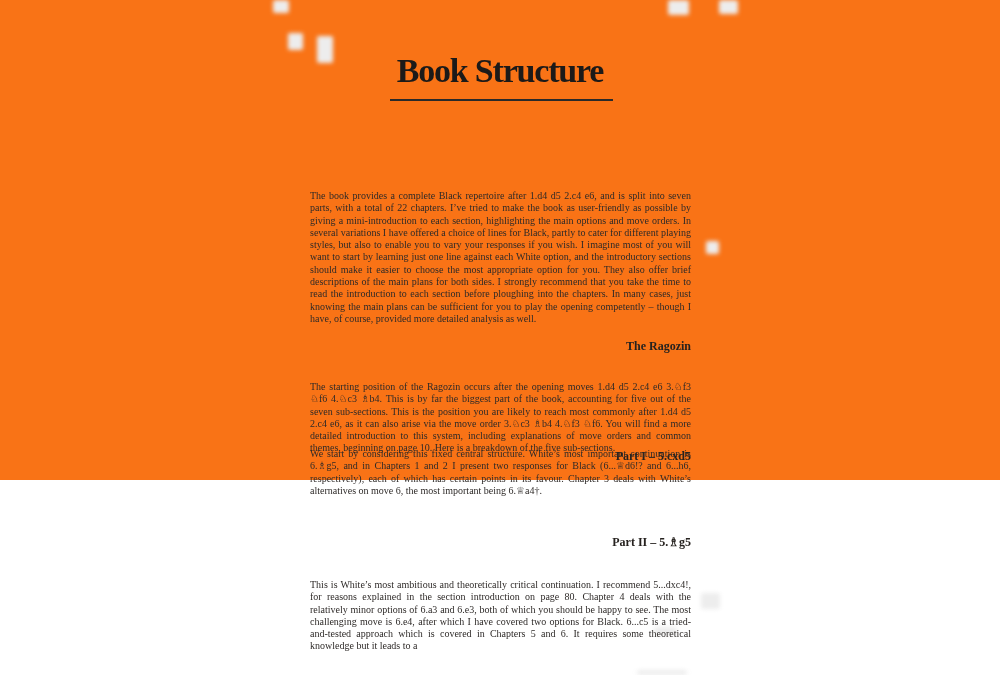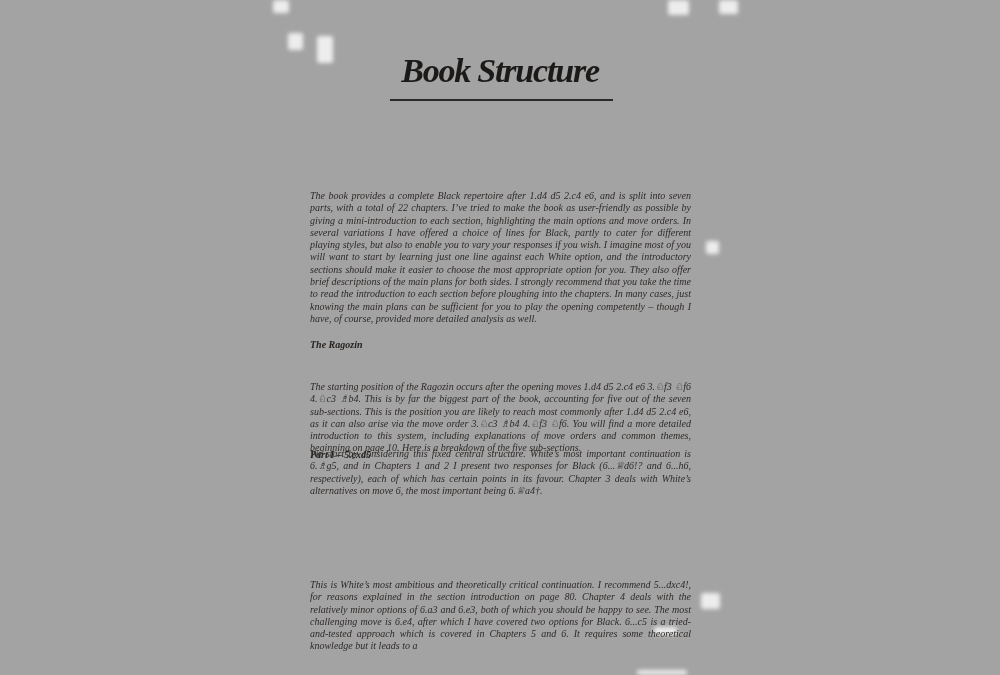--- a/index.html
+++ b/index.html
@@ -2,23 +2,22 @@
 <html><head>
 <meta charset="utf-8">
 <style>
   * { margin: 0; padding: 0; box-sizing: border-box; }
   html, body { width: 1000px; height: 675px; background: #ffffff; overflow: hidden; }
   body { font-family: "Liberation Serif", "DejaVu Serif", serif; }
 
   .page {
     position: relative;
     width: 1000px;
-    height: 675px;
-    background: #a3a3a3;
-    font-style: italic;
+    height: 480px;
+    background: #f97316;
   }
 
   .page-title {
     position: absolute;
     top: 52px;
     left: 0;
     width: 1000px;
     text-align: center;
     font-size: 34px;
     font-weight: bold;
@@ -43,22 +42,22 @@
     font-size: 10px;
     line-height: 12.3px;
     color: #2e2a28;
     text-align: justify;
   }
 
   .section-heading {
     position: absolute;
     left: 310px;
     width: 381px;
-    text-align: left;
-    font-size: 10px;
+    text-align: right;
+    font-size: 12px;
     font-weight: bold;
     color: #26221f;
   }
 
   .p-intro   { top: 190px; }
   .h-ragozin { top: 339px; }
   .p-ragozin { top: 381px; }
   .h-part1   { top: 449px; }
   .p-part1   { top: 448px; }
   .h-part2   { top: 535px; }
@@ -103,16 +102,17 @@
   <p class="textblock p-intro">The book provides a complete Black repertoire after 1.d4 d5 2.c4 e6, and is split into seven parts, with a total of 22 chapters. I’ve tried to make the book as user-friendly as possible by giving a mini-introduction to each section, highlighting the main options and move orders. In several variations I have offered a choice of lines for Black, partly to cater for different playing styles, but also to enable you to vary your responses if you wish. I imagine most of you will want to start by learning just one line against each White option, and the introductory sections should make it easier to choose the most appropriate option for you. They also offer brief descriptions of the main plans for both sides. I strongly recommend that you take the time to read the introduction to each section before ploughing into the chapters. In many cases, just knowing the main plans can be sufficient for you to play the opening competently – though I have, of course, provided more detailed analysis as well.</p>
 
   <h2 class="section-heading h-ragozin">The Ragozin</h2>
 
   <p class="textblock p-ragozin">The starting position of the Ragozin occurs after the opening moves 1.d4 d5 2.c4 e6 3.♘f3 ♘f6 4.♘c3 ♗b4. This is by far the biggest part of the book, accounting for five out of the seven sub-sections. This is the position you are likely to reach most commonly after 1.d4 d5 2.c4 e6, as it can also arise via the move order 3.♘c3 ♗b4 4.♘f3 ♘f6. You will find a more detailed introduction to this system, including explanations of move orders and common themes, beginning on page 10. Here is a breakdown of the five sub-sections.</p>
 
   <h2 class="section-heading h-part1">Part I – 5.cxd5</h2>
 
   <p class="textblock p-part1">We start by considering this fixed central structure. White’s most important continuation is 6.♗g5, and in Chapters 1 and 2 I present two responses for Black (6...♕d6!? and 6...h6, respectively), each of which has certain points in its favour. Chapter 3 deals with White’s alternatives on move 6, the most important being 6.♕a4†.</p>
 
+  <h2 class="section-heading h-part2">Part II – 5.♗g5</h2>
 
   <p class="textblock p-part2">This is White’s most ambitious and theoretically critical continuation. I recommend 5...dxc4!, for reasons explained in the section introduction on page 80. Chapter 4 deals with the relatively minor options of 6.a3 and 6.e3, both of which you should be happy to see. The most challenging move is 6.e4, after which I have covered two options for Black. 6...c5 is a tried-and-tested approach which is covered in Chapters 5 and 6. It requires some theoretical knowledge but it leads to a</p>
 
 </div>
 
 </body></html>

